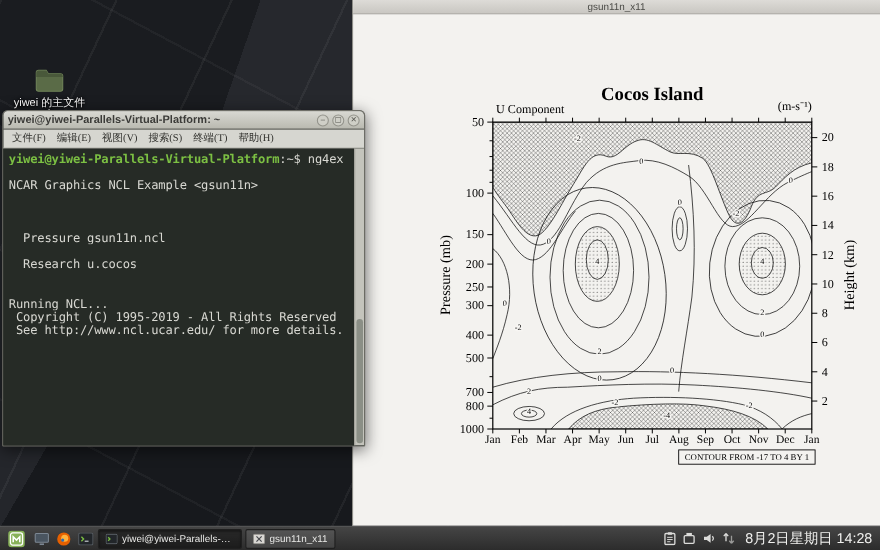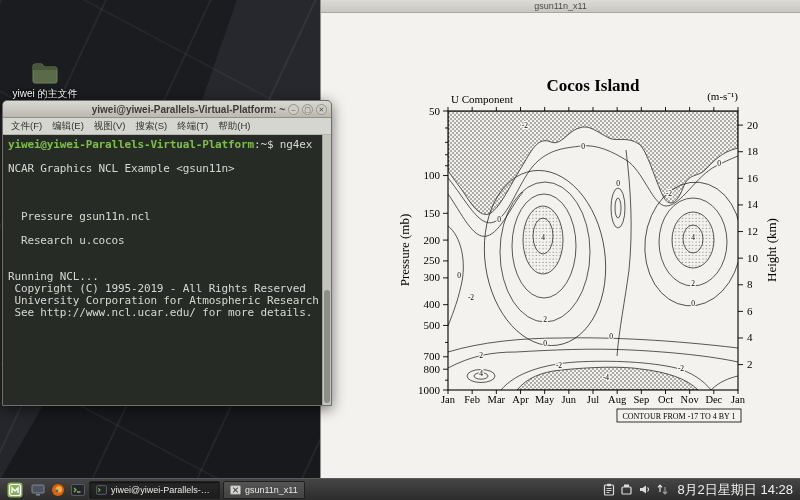--- a/index.html
+++ b/index.html
@@ -42,26 +42,26 @@
     position:absolute; left:2px; top:100px; width:330px; height:306px; z-index:2;
     border:1px solid #6f6f68; border-radius:5px 5px 1px 1px;
     box-shadow:0 3px 14px rgba(0,0,0,0.55);
     background:#262b26; overflow:hidden;
   }
   .term-titlebar {
     height:17px; background:linear-gradient(#d9d9d3,#b9b9b0);
     border-bottom:1px solid #91918a; display:flex; align-items:center;
     padding:0 4px; position:relative;
   }
-  .term-title { flex:1; text-align:right; font-size:10px; font-weight:bold; color:#3b3b38;
+  .term-title { flex:1; text-align:left; font-size:10px; font-weight:bold; color:#3b3b38;
     white-space:nowrap; overflow:hidden; }
   .win-btn { width:11px; height:11px; border-radius:50%; background:#cfcfc7; border:1px solid #94948c;
     margin-left:3px; font-size:7px; line-height:9px; text-align:center; color:#55554f; flex:0 0 auto; }
   .term-menubar { height:17px; background:#d6d6d0; border-bottom:1px solid #b5b5ae;
-    display:flex; align-items:center; padding-left:3px; }
+    display:flex; align-items:center; padding-left:3px;font-family:Liberation Serif, serif; }
   .term-menubar .menu-item { font-size:9.5px; color:#33332f; padding:0 5px; line-height:16px; }
   .term-body {
     position:absolute; top:34px; bottom:0; left:0; right:0;
     background:#262b26; padding:3px 12px 10px 5px;
     font-family:"DejaVu Sans Mono","Liberation Mono",monospace; font-size:11px;
     color:#d8d8d2; letter-spacing:-0.15px;
   }
   .term-line { height:12px; white-space:pre; overflow:hidden; }
   .t-user { color:#7cc043; font-weight:bold; }
   .term-scrollbar { position:absolute; top:34px; bottom:0; right:0; width:9px; background:#c4c4bc; border-left:1px solid #a3a39b; }
@@ -304,21 +304,20 @@
           <div class="term-line"></div>
           <div class="term-line"></div>
           <div class="term-line"></div>
           <div class="term-line">  Pressure gsun11n.ncl</div>
           <div class="term-line"></div>
           <div class="term-line">  Research u.cocos</div>
           <div class="term-line"></div>
           <div class="term-line"></div>
           <div class="term-line">Running NCL...</div>
           <div class="term-line"> Copyright (C) 1995-2019 - All Rights Reserved</div>
-          <div class="term-line"> University Corporation for Atmospheric Research</div>
           <div class="term-line"> See http://www.ncl.ucar.edu/ for more details.</div>
         </div>
     </div>
     <div class="term-scrollbar">
       <div class="term-thumb"></div>
     </div>
   </div>
 
   <div class="taskbar">
     <div class="menu-btn">

